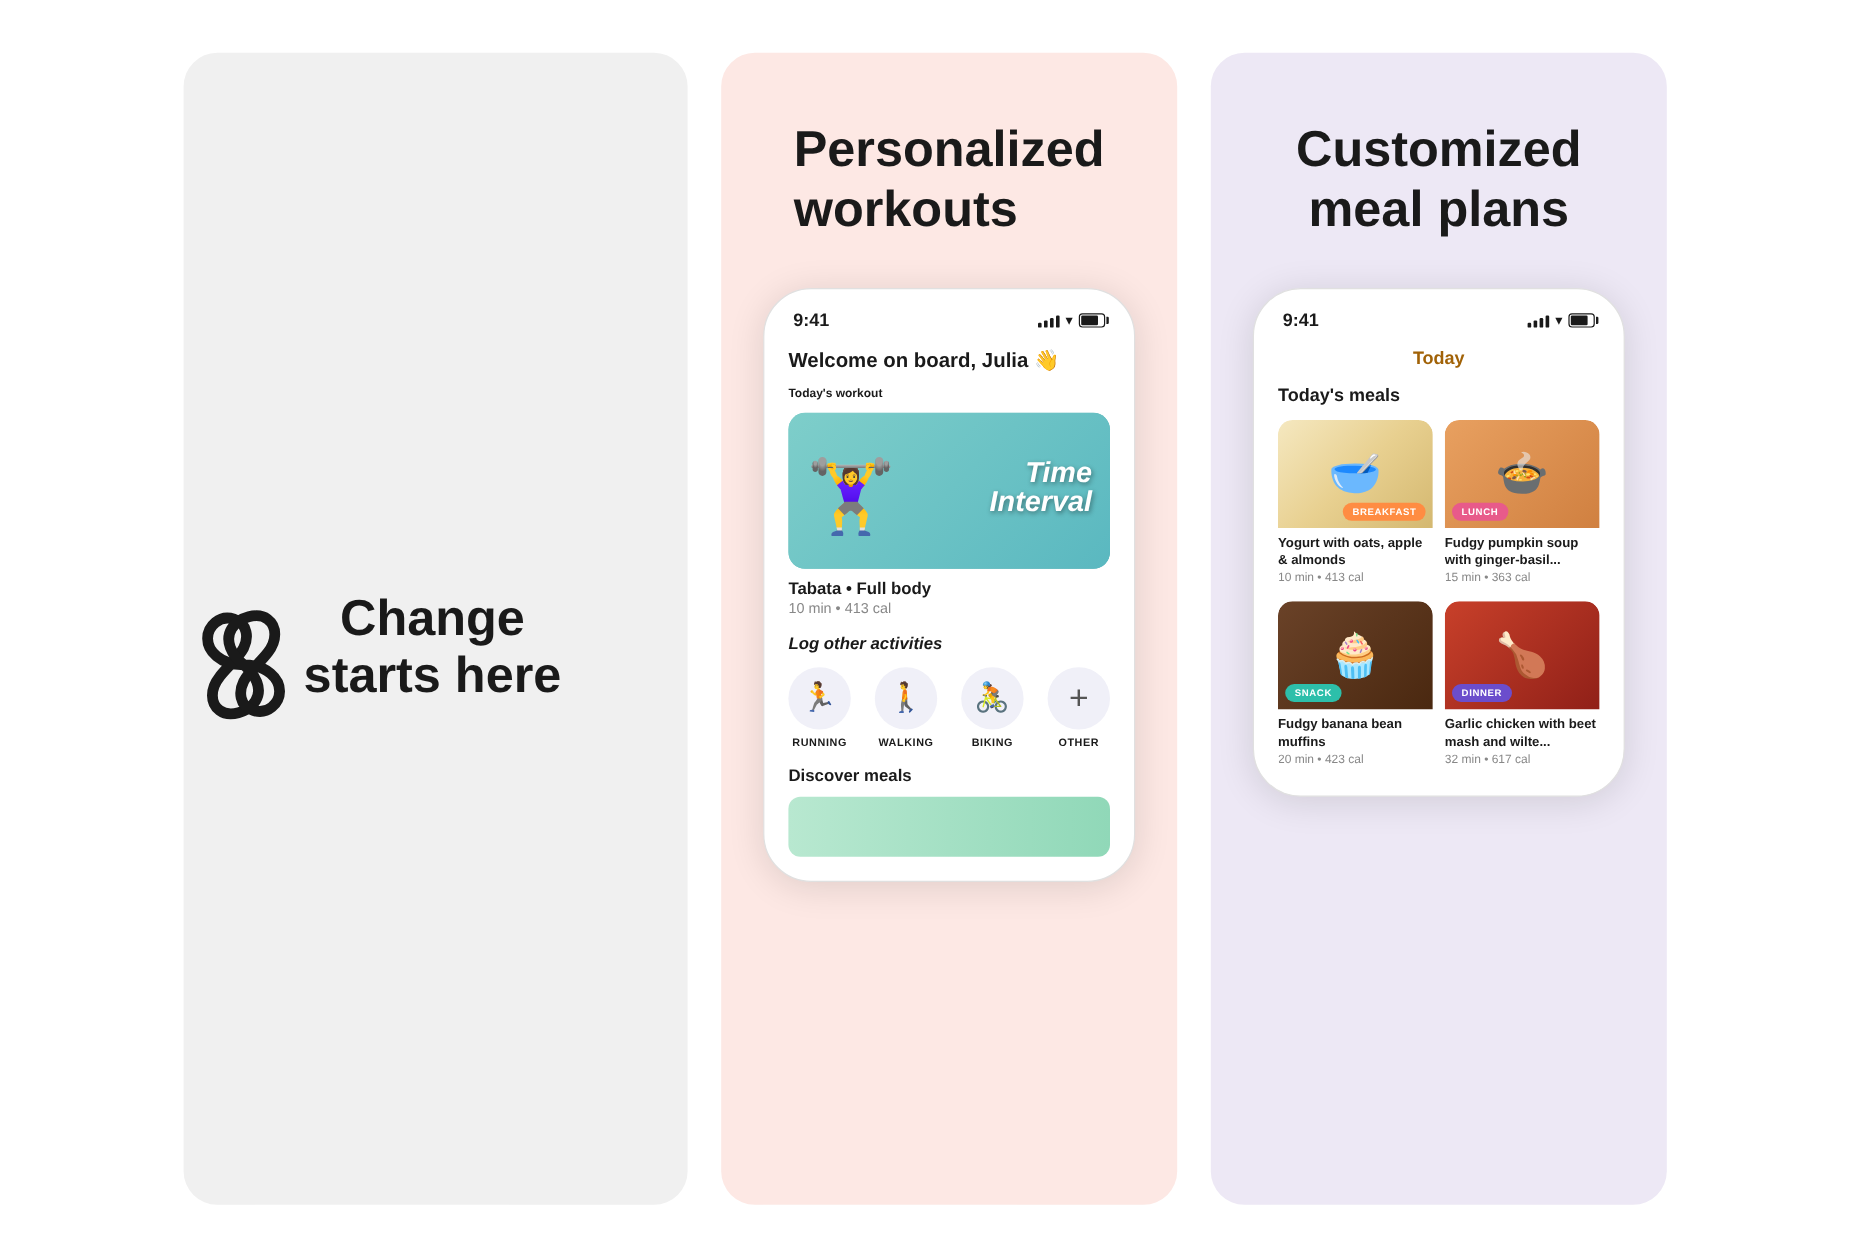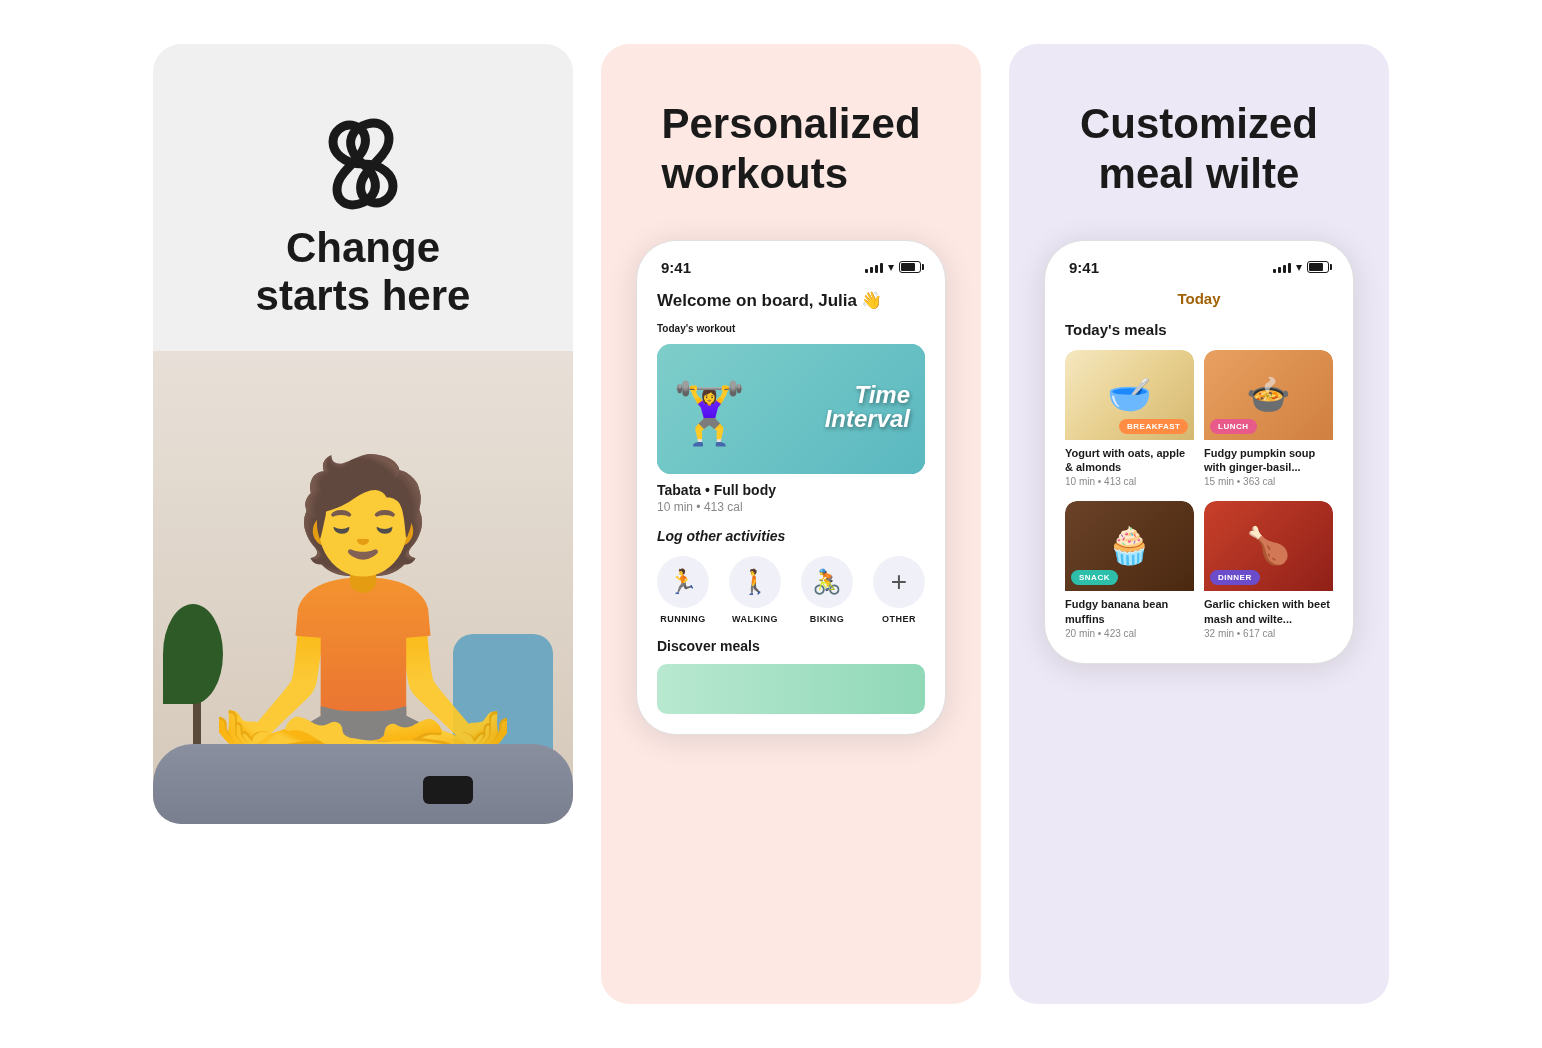--- a/index.html
+++ b/index.html
@@ -21,24 +21,23 @@
     }
 
     
     .card {
       border-radius: 28px;
       overflow: hidden;
       position: relative;
     }
     .card-1 {
       width: 420px;
-      height: 780px;
+      height: 960px;
       background: #f0f0f0;
       display: flex;
-      flex-direction: column;
       align-items: center;
       justify-content: flex-start;
       padding-top: 60px;
     }
     .card-1-title {
       font-size: 42px;
       font-weight: 800;
       color: #1a1a1a;
       text-align: center;
       line-height: 1.15;
@@ -557,21 +556,21 @@
       </div>
 
       <div class="discover-label">Discover meals</div>
       <div class="meal-preview"></div>
     </div>
   </div>
 
   <div class="card card-3">
     <div class="card-3-title">
       <span>Customized</span><br>
-      <span>meal wilte</span>
+      <span>meal plans</span>
     </div>
 
     <div class="phone-mockup-3">
 
       <div class="phone-status-bar">
         <span class="phone-time">9:41</span>
         <div class="phone-icons">
           <div class="signal-bars">
             <div class="signal-bar" style="height:4px;"></div>
             <div class="signal-bar" style="height:6px;"></div>

